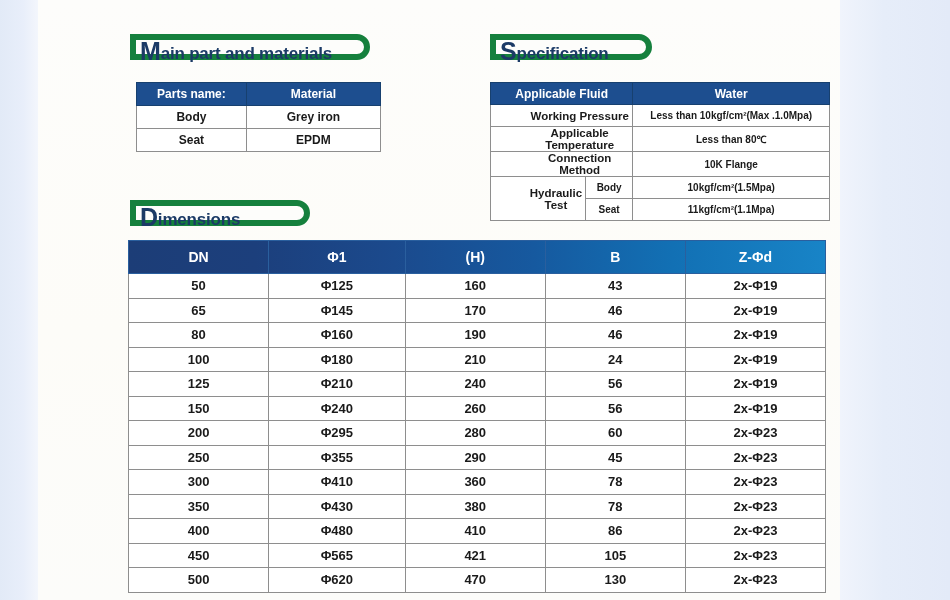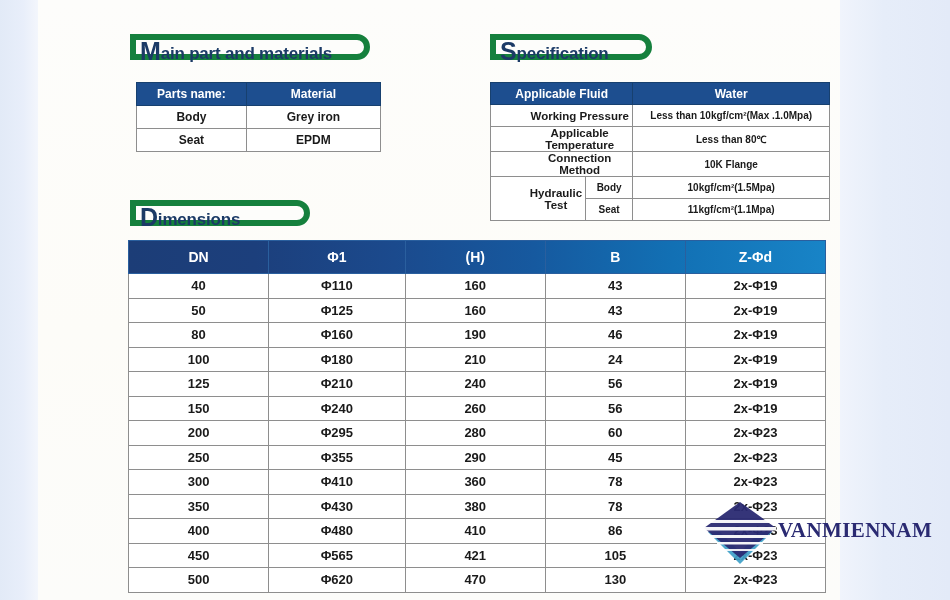--- a/index.html
+++ b/index.html
@@ -246,34 +246,34 @@
       <tr>
         <th>DN</th>
         <th>Φ1</th>
         <th>(H)</th>
         <th>B</th>
         <th>Z-Φd</th>
       </tr>
     </thead>
     <tbody id="dims-body">
         <tr>
-          <td>40</td>
-          <td>Φ110</td>
-          <td>160</td>
-          <td>43</td>
-          <td>2x-Φ19</td>
-        </tr>
-        <tr>
           <td>50</td>
           <td>Φ125</td>
           <td>160</td>
           <td>43</td>
           <td>2x-Φ19</td>
         </tr>
         <tr>
+          <td>65</td>
+          <td>Φ145</td>
+          <td>170</td>
+          <td>46</td>
+          <td>2x-Φ19</td>
+        </tr>
+        <tr>
           <td>80</td>
           <td>Φ160</td>
           <td>190</td>
           <td>46</td>
           <td>2x-Φ19</td>
         </tr>
         <tr>
           <td>100</td>
           <td>Φ180</td>
           <td>210</td>
@@ -339,29 +339,14 @@
         <tr>
           <td>500</td>
           <td>Φ620</td>
           <td>470</td>
           <td>130</td>
           <td>2x-Φ23</td>
         </tr>
       </tbody>
   </table>
 
-  <div id="watermark">
-    <svg width="110" height="72" viewBox="0 0 110 72">
-
-      <path d="M8 34 L40 66 L72 34 L60 34 L40 54 L20 34 Z" fill="#3f9fc8" opacity="0.92"></path>
-
-      <path d="M40 4 L76 30 L40 60 L4 30 Z" fill="#2a2a72" opacity="0.95"></path>
-
-      <rect x="6" y="22" width="68" height="3" fill="#ffffff" opacity="0.95"></rect>
-      <rect x="4" y="29" width="72" height="3.5" fill="#ffffff" opacity="0.95"></rect>
-      <rect x="10" y="37" width="60" height="3" fill="#ffffff" opacity="0.95"></rect>
-      <rect x="17" y="44" width="46" height="2.5" fill="#ffffff" opacity="0.95"></rect>
-      <rect x="25" y="51" width="30" height="2" fill="#ffffff" opacity="0.9"></rect>
-    </svg>
-    <div class="wm-text">VANMIENNAM</div>
-  </div>
 
 </div>
 
 </body></html>

